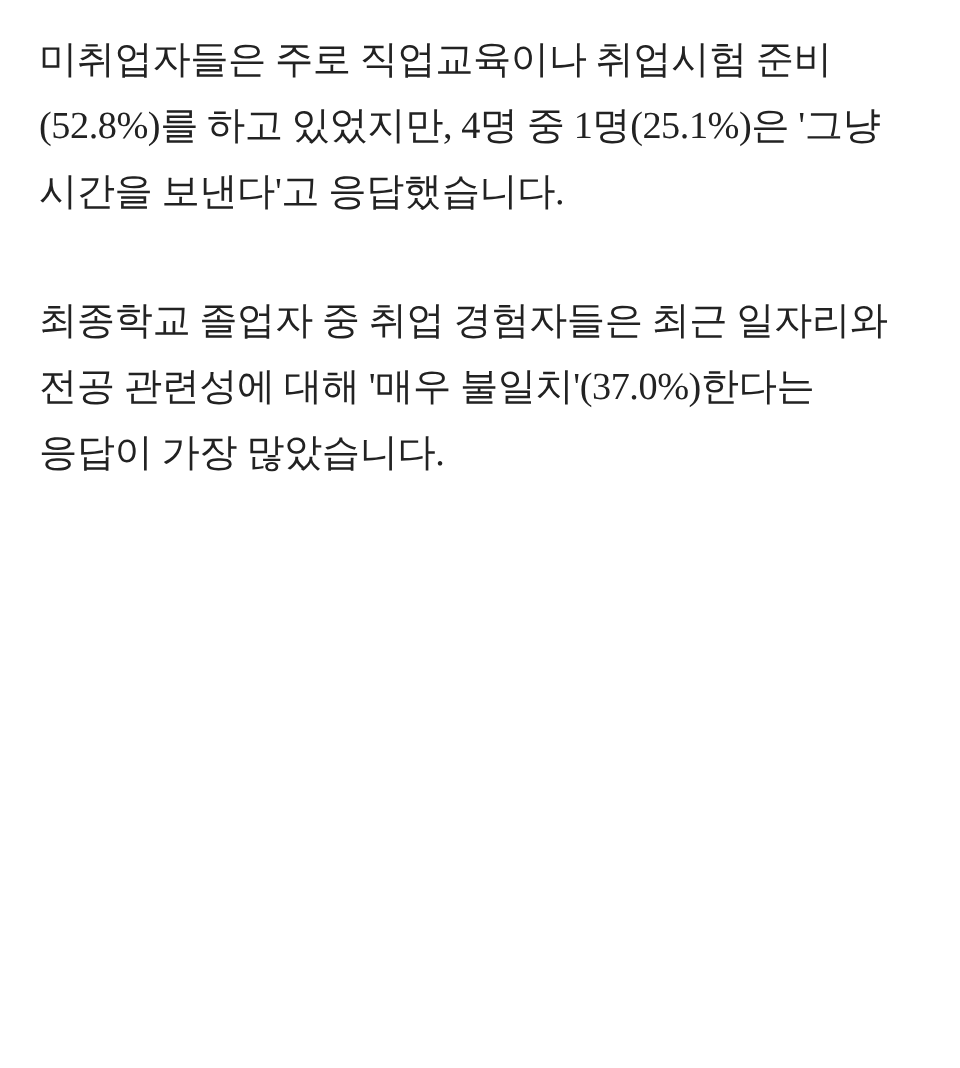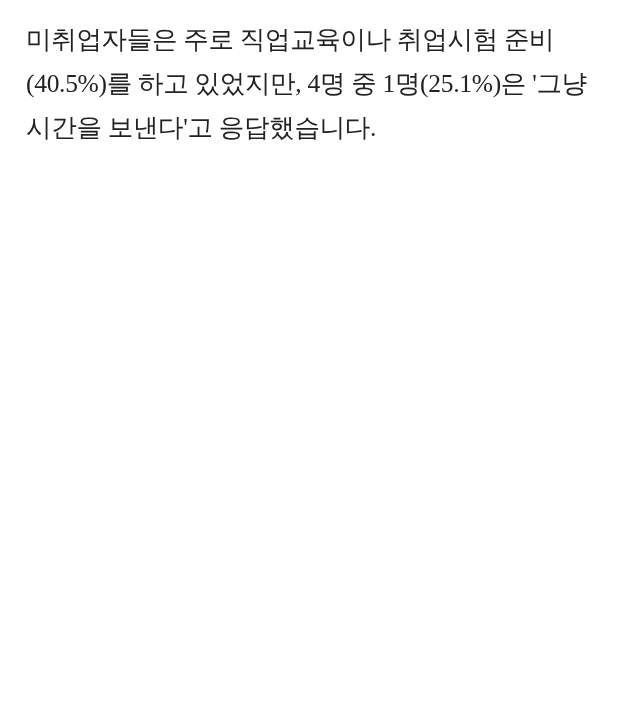--- a/index.html
+++ b/index.html
@@ -31,14 +31,15 @@
     text-align: left;
   }
   .para:last-child {
     margin-bottom: 0;
   }
 </style>
 </head>
 <body>
 
 <div class="article">
-  <p class="para">미취업자들은 주로 직업교육이나 취업시험 준비(40.5%)를 하고 있었지만, 4명 중 1명(25.1%)은 '그냥 시간을 보낸다'고 응답했습니다.</p>
+  <p class="para">미취업자들은 주로 직업교육이나 취업시험 준비(52.8%)를 하고 있었지만, 4명 중 1명(25.1%)은 '그냥 시간을 보낸다'고 응답했습니다.</p>
+  <p class="para">최종학교 졸업자 중 취업 경험자들은 최근 일자리와 전공 관련성에 대해 '매우 불일치'(37.0%)한다는 응답이 가장 많았습니다.</p>
 </div>
 
 </body></html>

